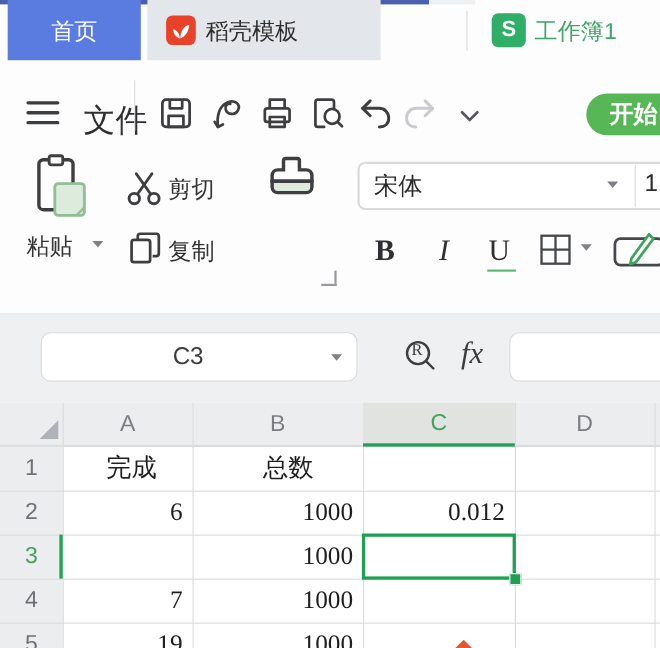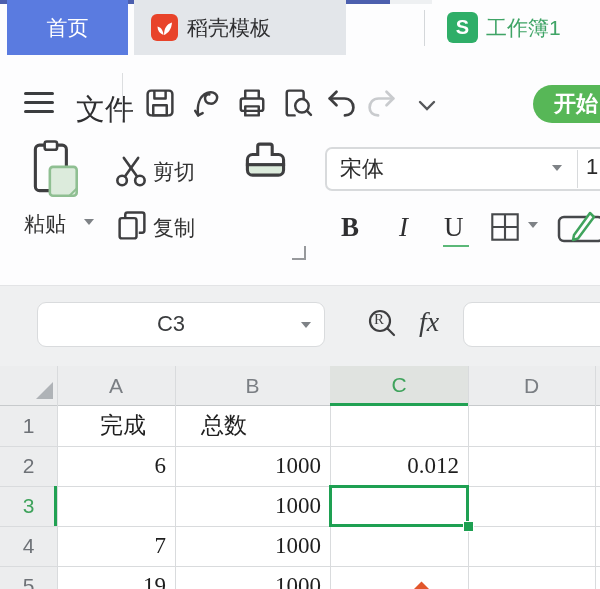--- a/index.html
+++ b/index.html
@@ -61,21 +61,21 @@
   .colhdr-band{left:0;top:366px;width:600px;height:40px;background:#ecedee;border-bottom:1px solid #c7cacc;box-sizing:border-box;}
   .rowhdr-band{left:0;top:406px;width:57px;height:183px;background:#ecedee;}
   .colhdr{top:366px;height:40px;line-height:40px;text-align:center;font-size:21px;color:#7a7e83;}
   .colhdr-sel{left:330px;top:366px;width:138px;height:40px;background:#e0e3e0;border-bottom:3px solid #21a153;
               box-sizing:border-box;line-height:37px;text-align:center;font-size:21px;color:#3fa35c;}
   .rowhdr{left:0;top:0;width:57px;height:40px;line-height:40px;text-align:center;font-size:21px;color:#6e7277;}
   .vline{top:366px;width:1px;height:223px;background:#d9dbdd;}
   .hline{left:0;width:600px;height:1px;background:#d9dbdd;}
   .cell{height:40px;line-height:40px;font-family:"Liberation Serif","DejaVu Serif",serif;
         font-size:23px;color:#1e1e1e;box-sizing:border-box;white-space:nowrap;overflow:hidden;}
-  .cl{text-align:left;padding-left:7px;margin-left:36px;}
+  .cl{text-align:center;padding-left:7px;}
   .cr{text-align:right;padding-right:9px;}
   .sel-box{left:329px;top:485px;width:140px;height:42px;border:3px solid #1ea052;box-sizing:border-box;background:transparent;}
   .fill-handle{left:463px;top:521px;width:9px;height:9px;background:#1ea052;border:1.5px solid #fff;box-sizing:content-box;}
   .row3-bar{left:54px;top:486px;width:3px;height:40px;background:#21a153;}
   .row3-num{color:#3fa35c;}
   .sel-all{right:4px;bottom:7px;width:0;height:0;border-left:17px solid transparent;border-bottom:17px solid #afb3b7;}
   .corner-cell{left:0;top:366px;width:57px;height:40px;}
   .diamond{left:413px;top:585px;width:17px;height:17px;background:#e2562b;transform:rotate(45deg);}
   svg{display:block;}
 </style>
@@ -286,21 +286,21 @@
   <div class="abs colhdr" style="left:468px;width:127px;">D</div>
 
   <div class="abs rowhdr" style="top:406px;">1</div>
   <div class="abs rowhdr" style="top:446px;">2</div>
   <div class="abs rowhdr row3-num" style="top:486px;">3</div>
   <div class="abs rowhdr" style="top:526px;">4</div>
   <div class="abs rowhdr" style="top:566px;">5</div>
   <div class="abs row3-bar"></div>
 
   <div class="abs cell cl" style="left:57px;top:406px;width:118px;">完成</div>
-  <div class="abs cell cl" style="left:158px;top:406px;width:155px;">总数</div>
+  <div class="abs cell cl" style="left:181px;top:406px;width:155px;">总数</div>
 
   <div class="abs cell cr" style="left:57px;top:446px;width:118px;">6</div>
   <div class="abs cell cr" style="left:175px;top:446px;width:155px;">1000</div>
   <div class="abs cell cr" style="left:330px;top:446px;width:138px;">0.012</div>
 
   <div class="abs cell cr" style="left:175px;top:486px;width:155px;">1000</div>
 
   <div class="abs cell cr" style="left:57px;top:526px;width:118px;">7</div>
   <div class="abs cell cr" style="left:175px;top:526px;width:155px;">1000</div>
 

